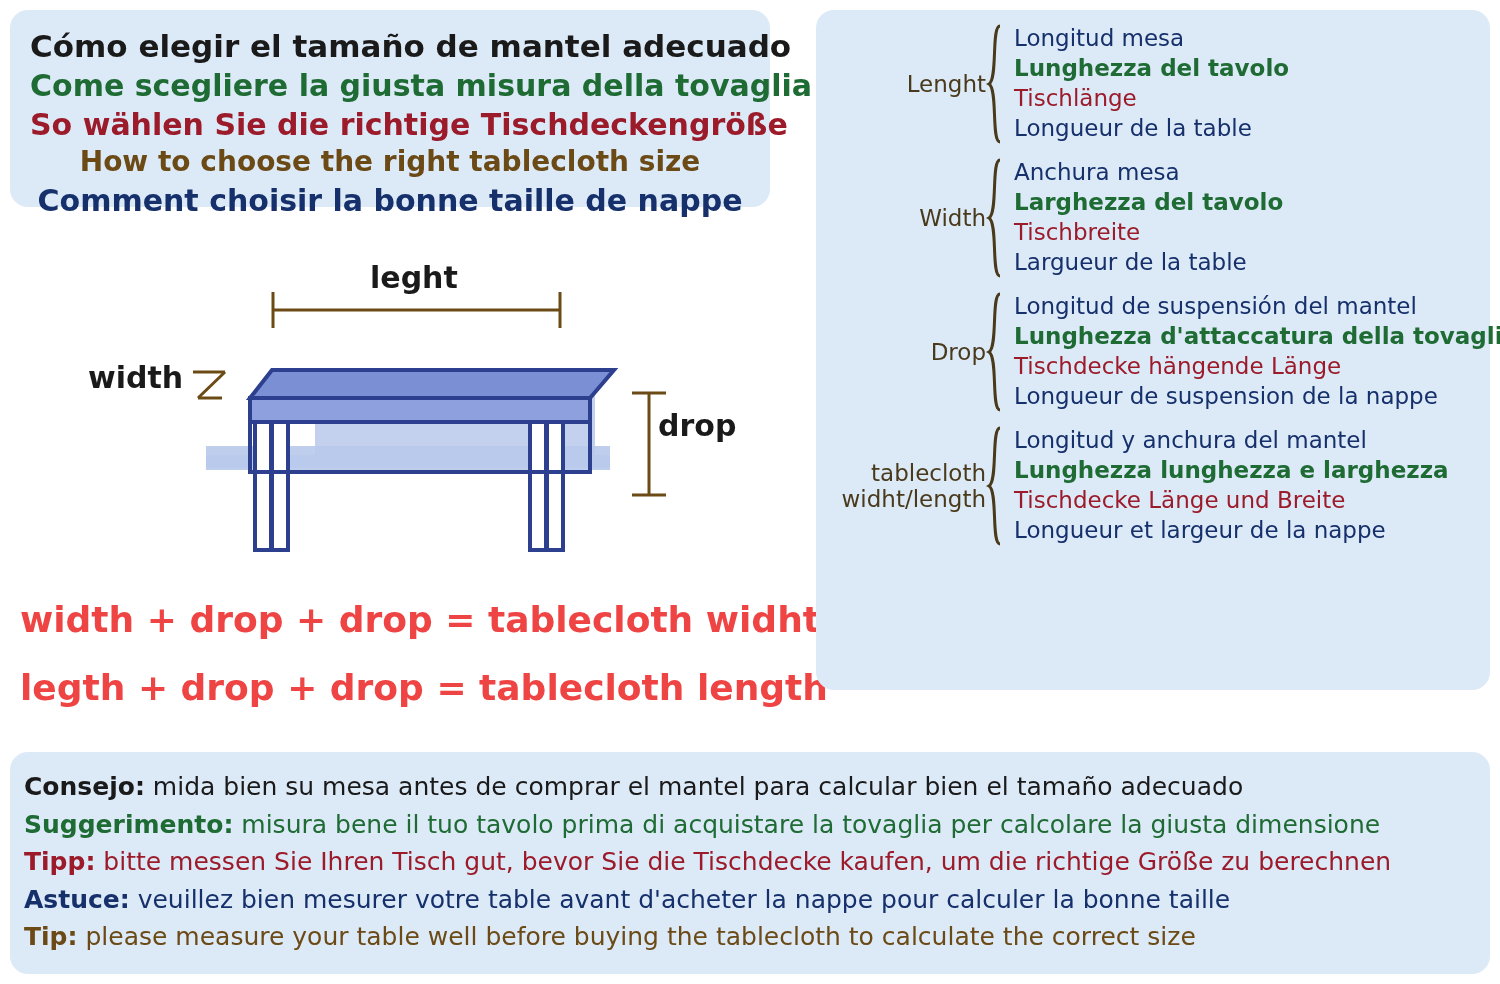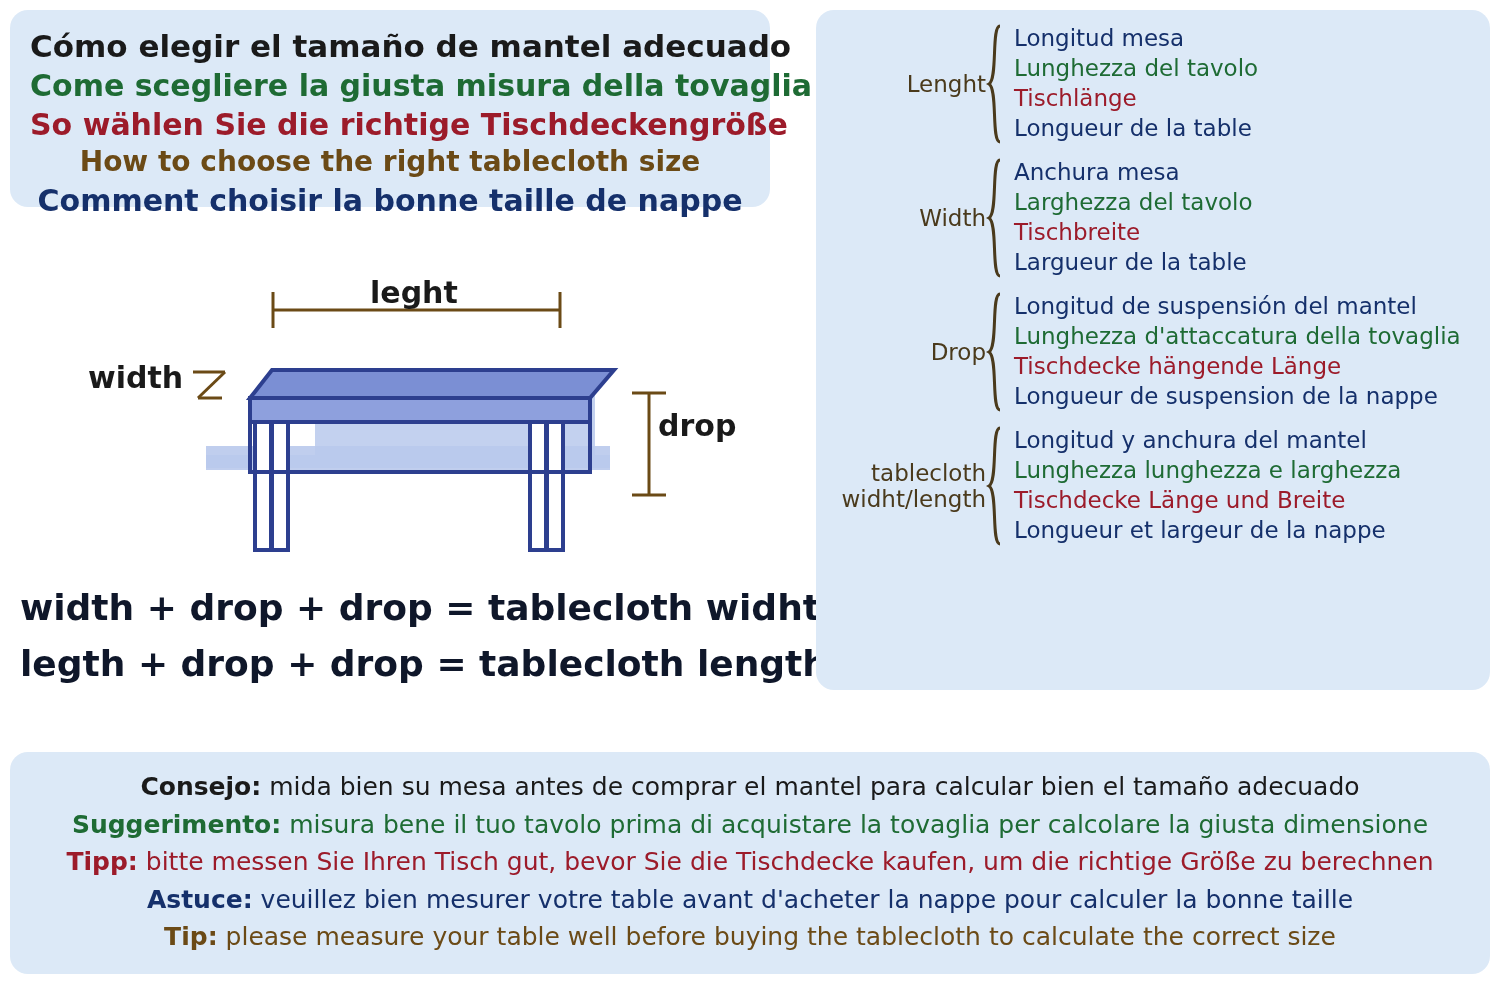--- a/index.html
+++ b/index.html
@@ -50,38 +50,39 @@
     height: 330px;
   }
   #diagram-svg { display:block; }
   .lbl {
     position: absolute;
     font-weight: bold;
     color: #1a1a1a;
     font-size: 30px;
     white-space: nowrap;
   }
-  #label-leght { left: 360px; top: 25px; }
+  #label-leght { left: 360px; top: 10px; }
   #label-width { left: 78px;  top: 110px; }
   #label-drop  { left: 648px; top: 158px; }
 
   
   #formula-block {
     position: absolute;
     left: 20px;
     top: 580px;
     width: 790px;
   }
   #formula-block .formula {
     font-weight: bold;
     font-size: 36px;
-    color: #0f172a;
+    color: #ef4444;
     line-height: 1.55;
     white-space: nowrap;
     text-align: left;
+    margin-top: 12px;
   }
 
   
   #terms-panel {
     left: 816px;
     top: 10px;
     width: 674px;
     height: 680px;
     padding: 14px 14px 14px 10px;
   }
@@ -106,32 +107,31 @@
     margin-right: 10px;
   }
   .brace svg { display:block; height: 100%; width: 18px; }
   .term-vals { flex: 1 1 auto; }
   .term-vals div {
     font-size: 23px;
     line-height: 1.30;
     white-space: nowrap;
   }
   .v-es { color: #15306b; }
-  .v-it { color: #1e6b34; }
+  .v-it { color: #1e6b34; font-weight: bold; }
   .v-de { color: #9c1b2a; }
   .v-fr { color: #15306b; }
 
   
   #tip-panel {
     left: 10px;
     top: 752px;
     width: 1480px;
     height: 222px;
     padding: 16px 14px;
-    text-align: center;
   }
   #tip-panel .tip-line {
     font-size: 25px;
     line-height: 1.50;
     white-space: nowrap;
   }
   #tip-panel .tip-line b { font-weight: bold; }
   .p-es { color: #1a1a1a; }
   .p-it { color: #1e6b34; }
   .p-de { color: #9c1b2a; }

